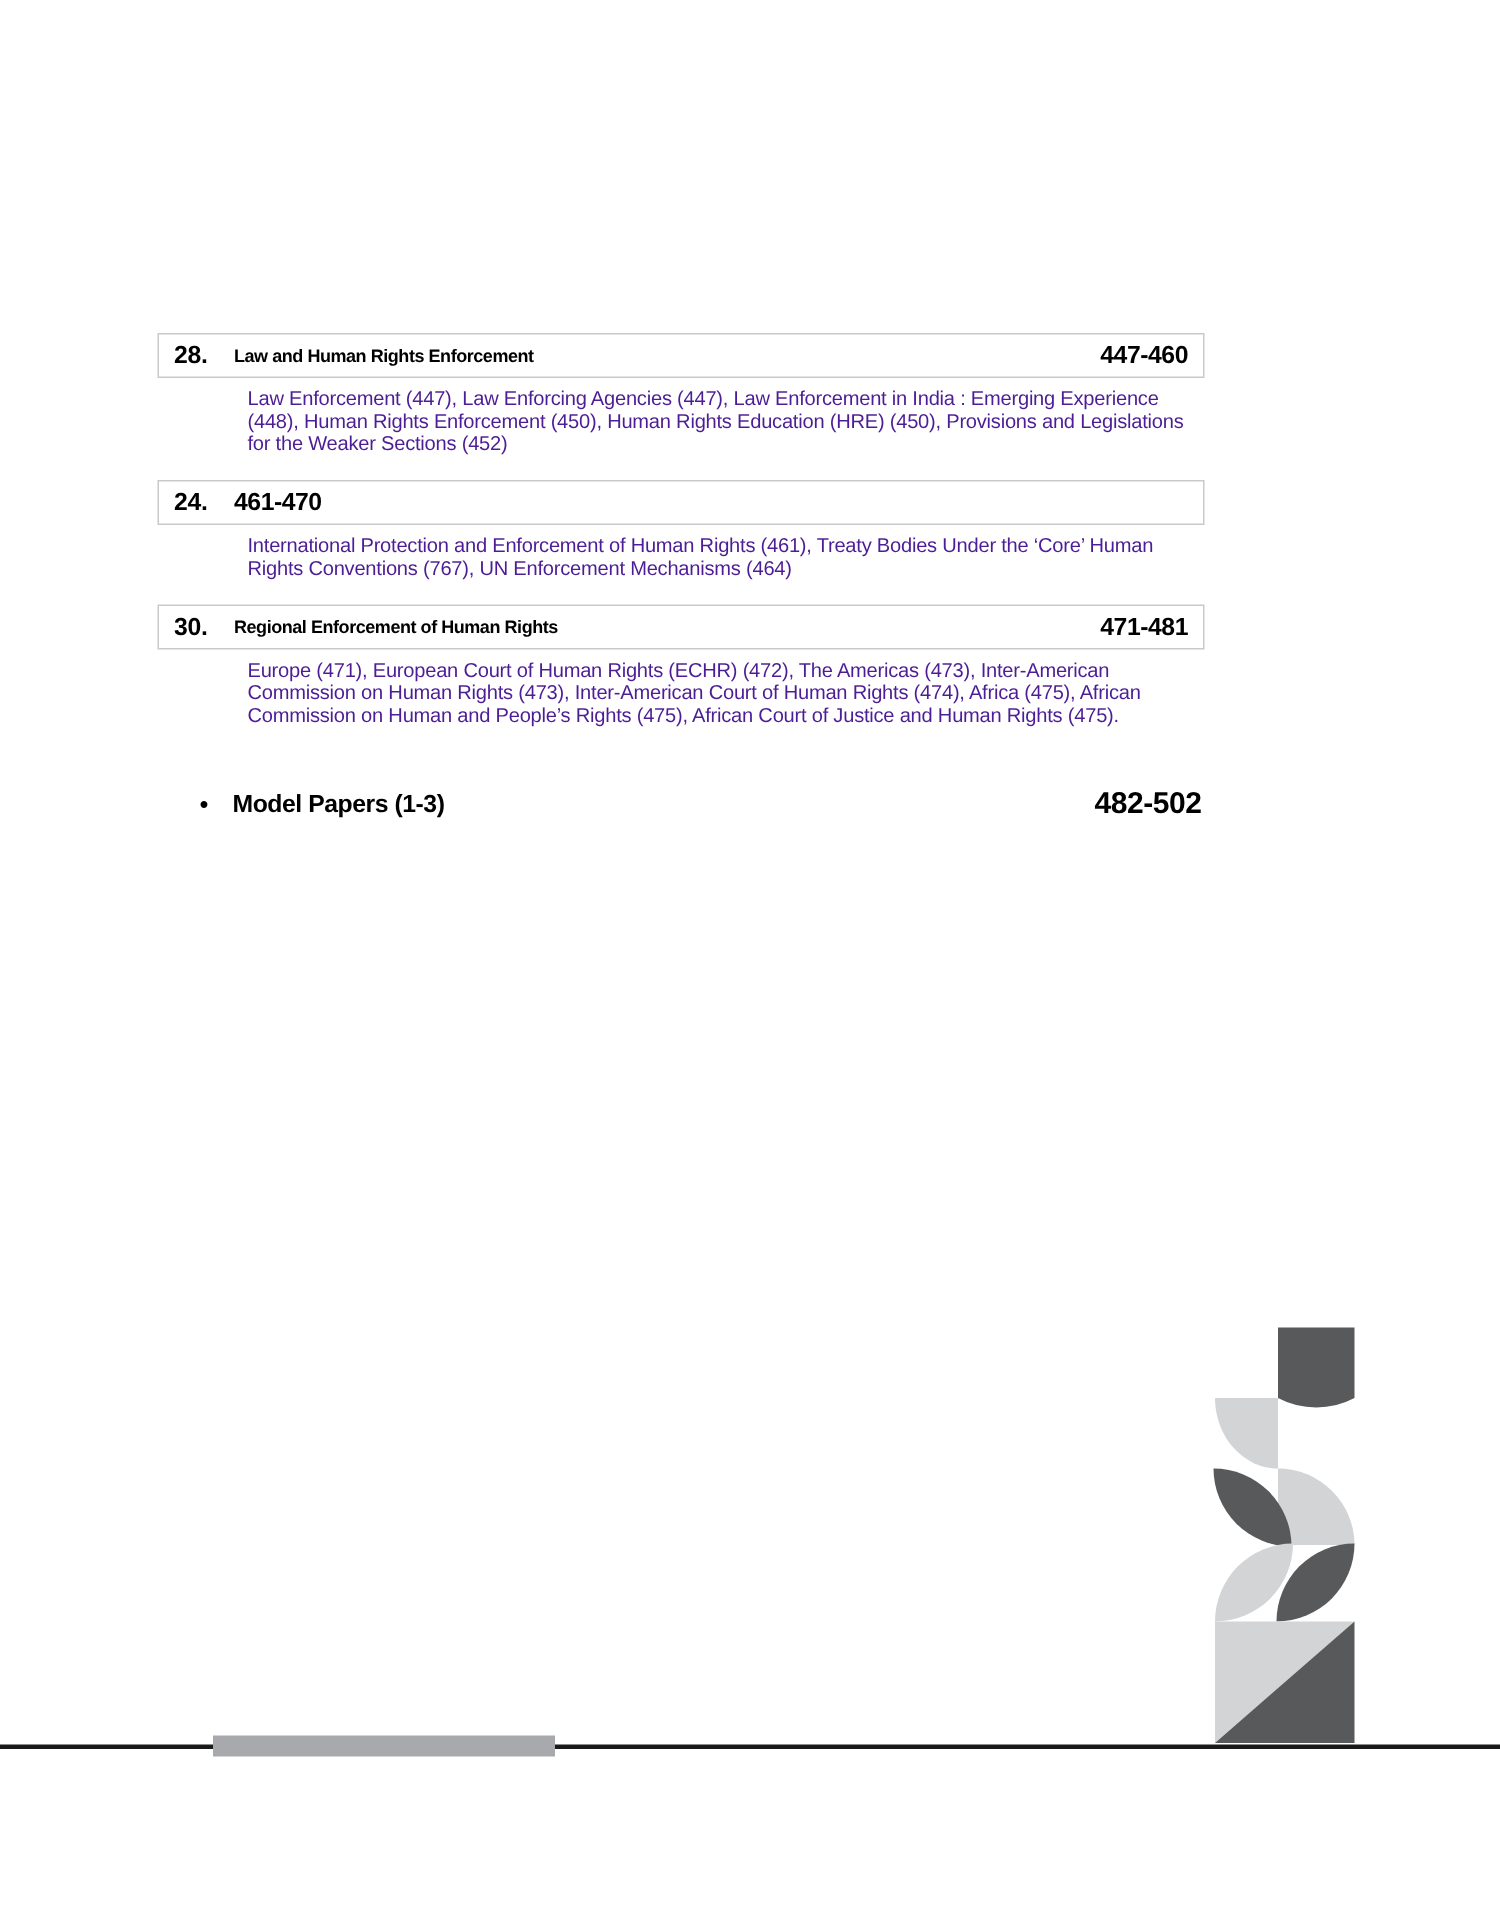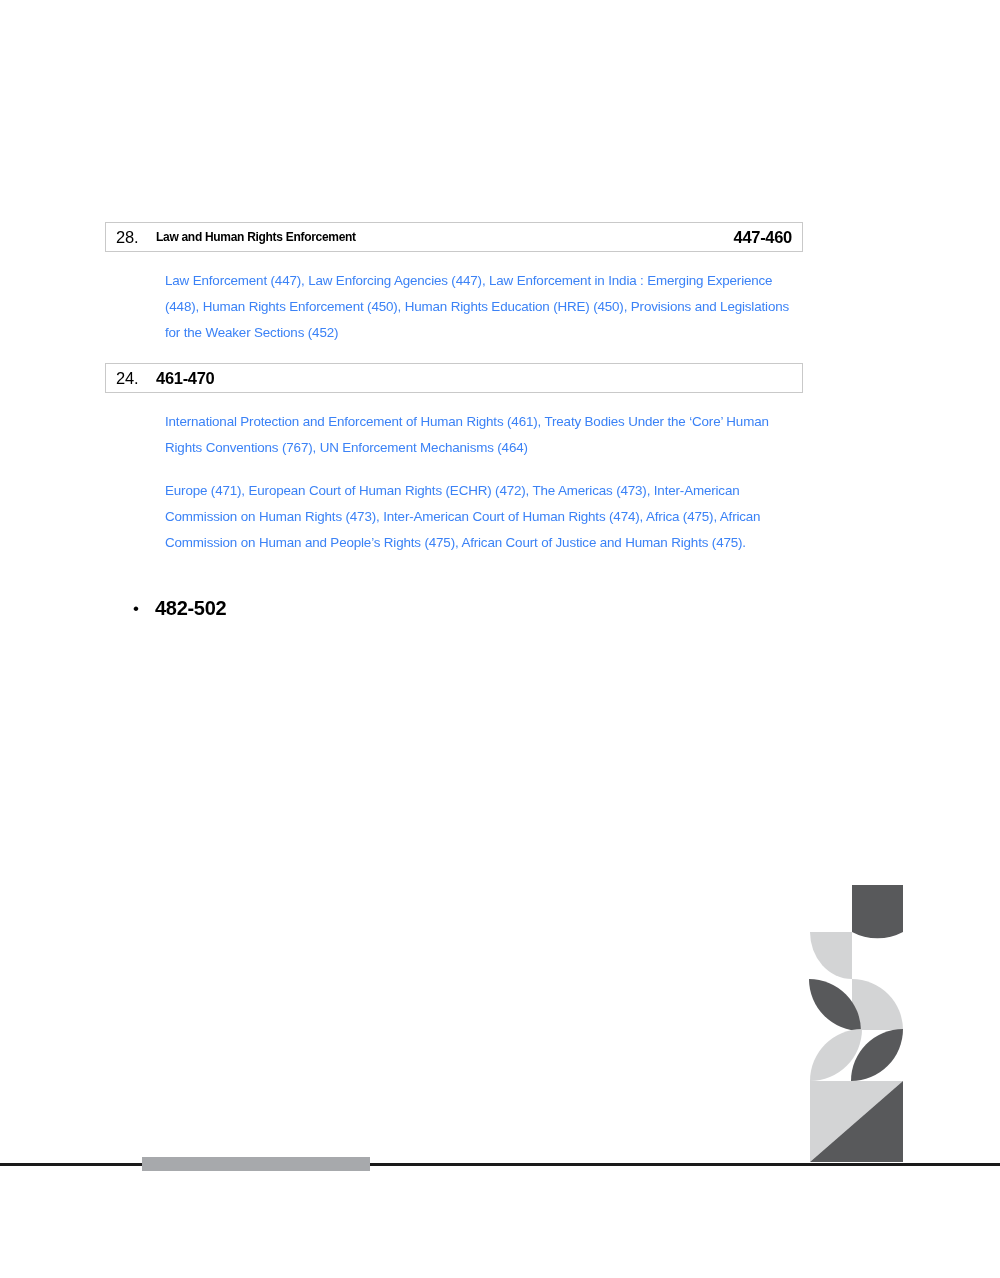--- a/index.html
+++ b/index.html
@@ -34,21 +34,21 @@
     display: flex;
     align-items: center;
     padding: 0 8px 0 0;
   }
   .chapter-num {
     width: 50px;
     flex: 0 0 50px;
     padding-left: 10px;
     box-sizing: border-box;
     font-size: 16.5px;
-    font-weight: normal;
+    font-weight: bold;
     letter-spacing: -0.2px;
     line-height: 1;
   }
   .chapter-title {
     flex: 1 1 auto;
     font-size: 12px;
     font-weight: bold;
     letter-spacing: -0.3px;
     line-height: 1;
   }
@@ -57,27 +57,27 @@
     font-size: 16.5px;
     font-weight: bold;
     letter-spacing: -0.3px;
     line-height: 1;
     text-align: center;
     padding-right: 2px;
   }
 
   
   .chapter-body {
-    margin: 16px 0 0 60px;
+    margin: 6px 0 0 60px;
     width: 636px;
     font-size: 13.4px;
-    line-height: 26px;
+    line-height: 15px;
     letter-spacing: -0.15px;
     text-align: left;
-    color: #3b82f6;
+    color: #4c1d95;
   }
 
   .chapter-block {
     margin-bottom: 17px;
   }
   .chapter-block.last {
     margin-bottom: 0;
   }
 
   
@@ -159,25 +159,31 @@
 
   <div class="chapter-block">
     <div class="chapter-head">
       <div class="chapter-num">24.</div>
       <div class="chapter-pages">461-470</div>
     </div>
     <div class="chapter-body">International Protection and Enforcement of Human Rights (461), Treaty Bodies Under the ‘Core’ Human Rights Conventions (767), UN Enforcement Mechanisms (464)</div>
   </div>
 
   <div class="chapter-block last">
+    <div class="chapter-head">
+      <div class="chapter-num">30.</div>
+      <div class="chapter-title">Regional Enforcement of Human Rights</div>
+      <div class="chapter-pages">471-481</div>
+    </div>
     <div class="chapter-body">Europe (471), European Court of Human Rights (ECHR) (472), The Americas (473), Inter-American Commission on Human Rights (473), Inter-American Court of Human Rights (474), Africa (475), African Commission on Human and People’s Rights (475), African Court of Justice and Human Rights (475).</div>
   </div>
 
   <div class="bullet-row">
     <div class="bullet-mark">•</div>
+    <div class="bullet-label">Model Papers (1-3)</div>
     <div class="bullet-pages">482-502</div>
   </div>
 
 </div>
 
 <div class="logo-mark">
   <svg width="100" height="282" viewBox="0 0 100 282" xmlns="http://www.w3.org/2000/svg">
 
     <path d="M 46 2 L 97 2 L 97 49 A 51 47 0 0 1 46 49 Z" fill="#58595b"></path>
 

